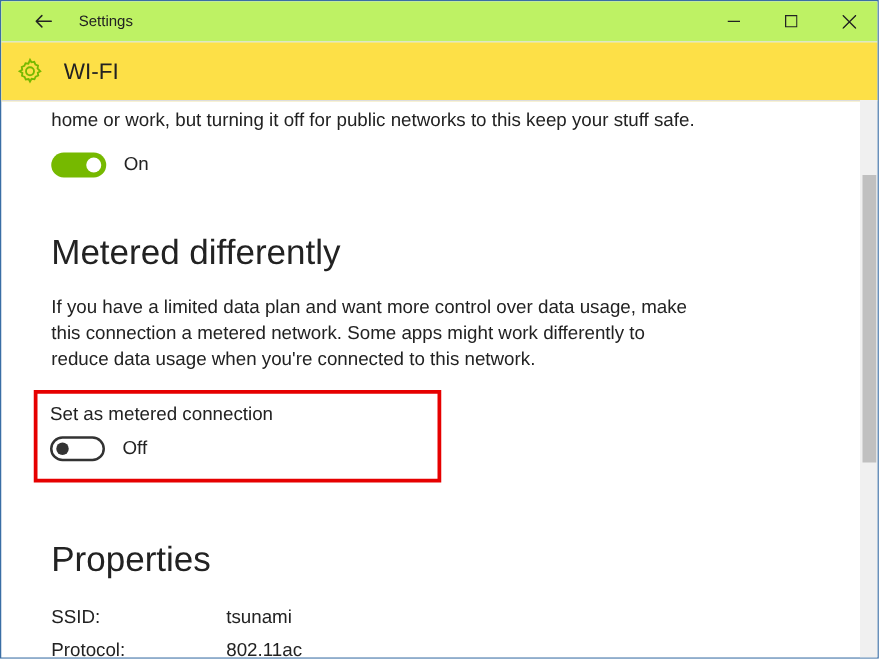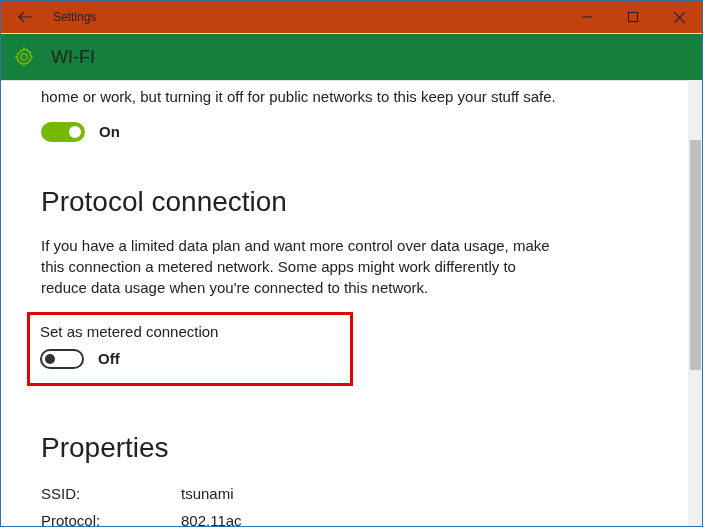--- a/index.html
+++ b/index.html
@@ -11,24 +11,25 @@
   .window {
     width: 701px;
     height: 525px;
     border: 1px solid #3a6ea5;
     background: #fff;
     position: relative;
     overflow: hidden;
   }
   .titlebar {
     height: 32px;
-    background: #c2410c;
+    background: #bef264;
     display: flex;
     align-items: center;
     border-bottom: 1px solid #e5e5e5;
+    padding-left: 10px;
   }
   .back-btn {
     width: 48px;
     height: 32px;
     display: flex;
     align-items: center;
     justify-content: center;
     color: #222;
   }
   .title-text {
@@ -44,21 +45,21 @@
   .win-btn {
     width: 46px;
     height: 32px;
     display: flex;
     align-items: center;
     justify-content: center;
     color: #222;
   }
   .subheader {
     height: 46px;
-    background: #15803d;
+    background: #fde047;
     display: flex;
     align-items: center;
     padding-left: 12px;
     border-bottom: 1px solid #ddd;
   }
   .gear {
     color: #76b900;
     margin-right: 16px;
     display: flex;
   }
@@ -81,21 +82,20 @@
     line-height: 1.4;
   }
   .intro {
     margin-top: 6px;
     max-width: 550px;
   }
   .toggle-row {
     display: flex;
     align-items: center;
     margin-top: 14px;
-    font-weight: bold;
   }
   .toggle {
     width: 44px;
     height: 20px;
     border-radius: 10px;
     position: relative;
     margin-right: 14px;
     box-sizing: border-box;
   }
   .toggle-on {
@@ -223,21 +223,21 @@
 
       <div class="intro">home or work, but turning it off for public networks to this keep your stuff safe.</div>
 
       <div class="toggle-row">
         <div class="toggle toggle-on">
           <div class="knob"></div>
         </div>
         <span>On</span>
       </div>
 
-      <div class="section-h h-metered">Protocol connection</div>
+      <div class="section-h h-metered">Metered differently</div>
       <div class="desc">If you have a limited data plan and want more control over data usage, make this connection a metered network. Some apps might work differently to reduce data usage when you're connected to this network.</div>
 
       <div class="highlight-box">
         <div class="metered-label">Set as metered connection</div>
         <div class="toggle-row" style="margin-top:0;">
           <div class="toggle toggle-off">
             <div class="knob"></div>
           </div>
           <span>Off</span>
         </div>

